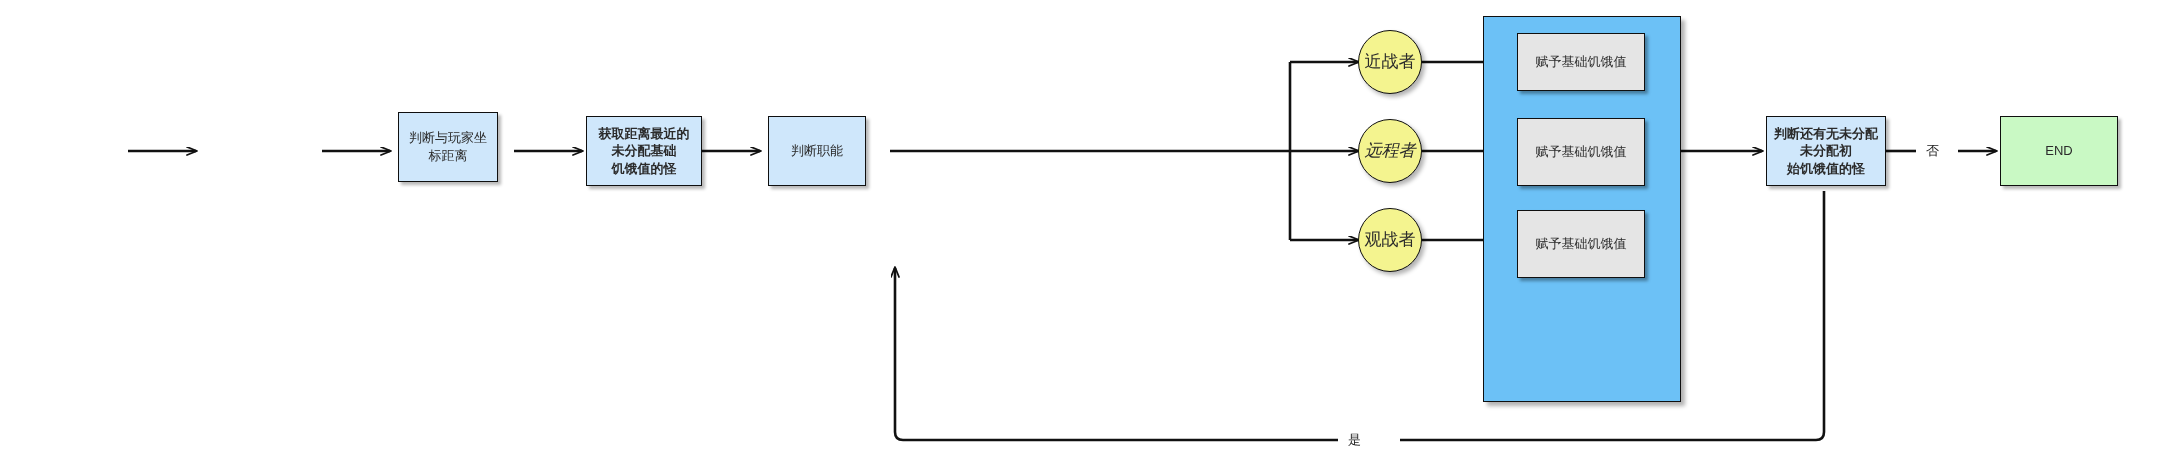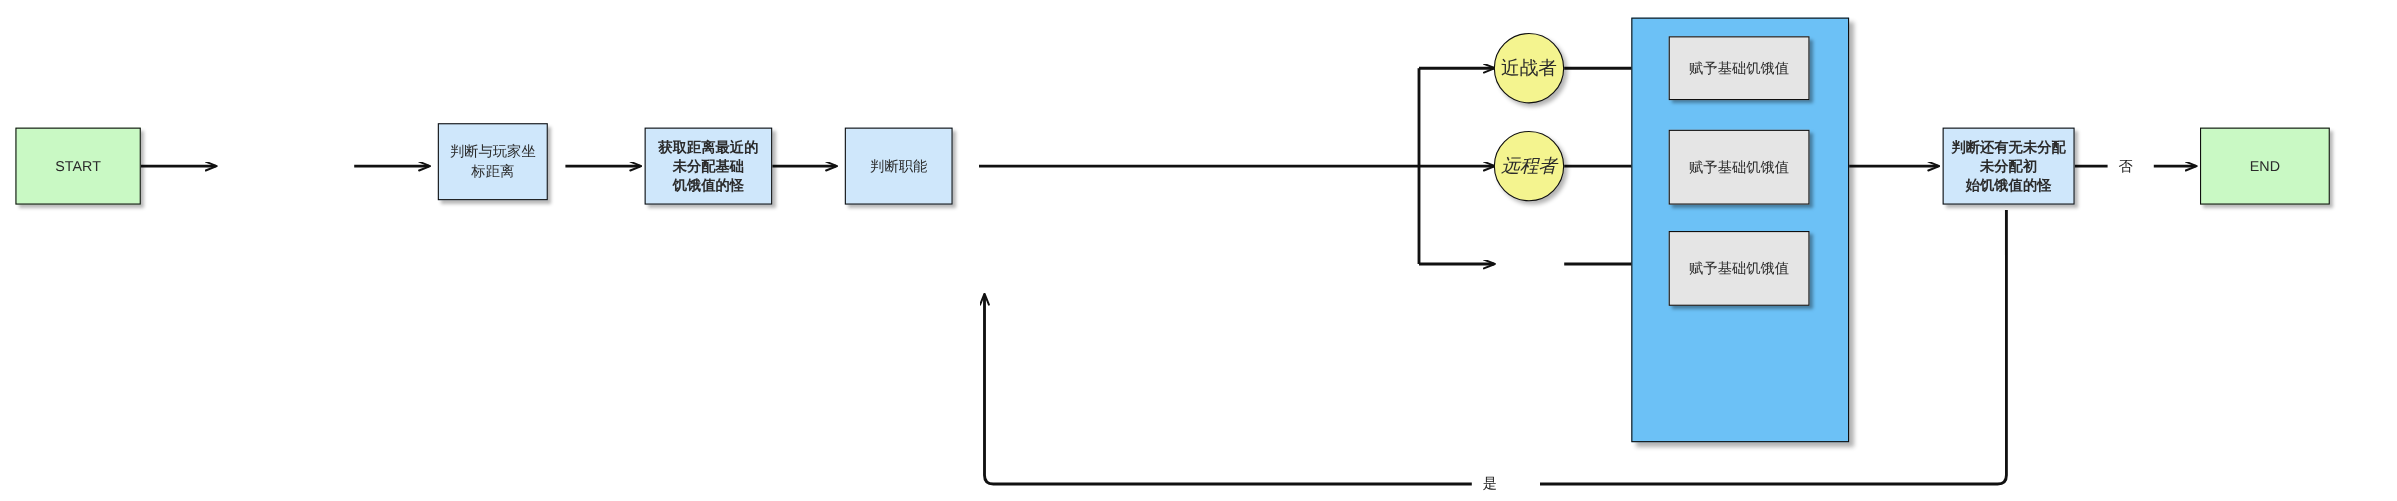--- a/index.html
+++ b/index.html
@@ -111,23 +111,20 @@
       <path d="M1681,151 L1762,151" marker-end="url(#arrow)"></path>
 
       <path d="M1886,151 L1916,151"></path>
       <path d="M1958,151 L1996,151" marker-end="url(#arrow)"></path>
 
       <path d="M1824,191 L1824,432 Q1824,440 1816,440 L1400,440"></path>
       <path d="M1338,440 L903,440 Q895,440 895,432 L895,268" marker-end="url(#arrow)"></path>
     </g>
   </svg>
 
-  <div class="node start-end" style="left:14px; top:116px; width:114px; height:70px;">
-    <span>START</span>
-  </div>
 
 
   <div class="node process" style="left:398px; top:112px; width:100px; height:70px;">
     <span>判断与玩家坐标距离</span>
   </div>
 
   <div class="node process" style="left:586px; top:116px; width:116px; height:70px;">
     <span>
       <span class="nl">获取距离最近的未分配基础</span>
       <span class="nl">饥饿值的怪</span>
@@ -141,20 +138,23 @@
   <div class="group-box" style="left:1483px; top:16px; width:198px; height:386px;"></div>
 
   <div class="node circle" style="left:1358px; top:30px; width:64px; height:64px;">
     <span>近战者</span>
   </div>
 
   <div class="node circle" style="left:1358px; top:119px; width:64px; height:64px;font-style:italic;">
     <span>远程者</span>
   </div>
 
+  <div class="node circle" style="left:1358px; top:208px; width:64px; height:64px;">
+    <span>观战者</span>
+  </div>
 
   <div class="node sub" style="left:1517px; top:33px; width:128px; height:58px;">
     <span>赋予基础饥饿值</span>
   </div>
 
   <div class="node sub" style="left:1517px; top:118px; width:128px; height:68px;">
     <span>赋予基础饥饿值</span>
   </div>
 
   <div class="node sub" style="left:1517px; top:210px; width:128px; height:68px;">

